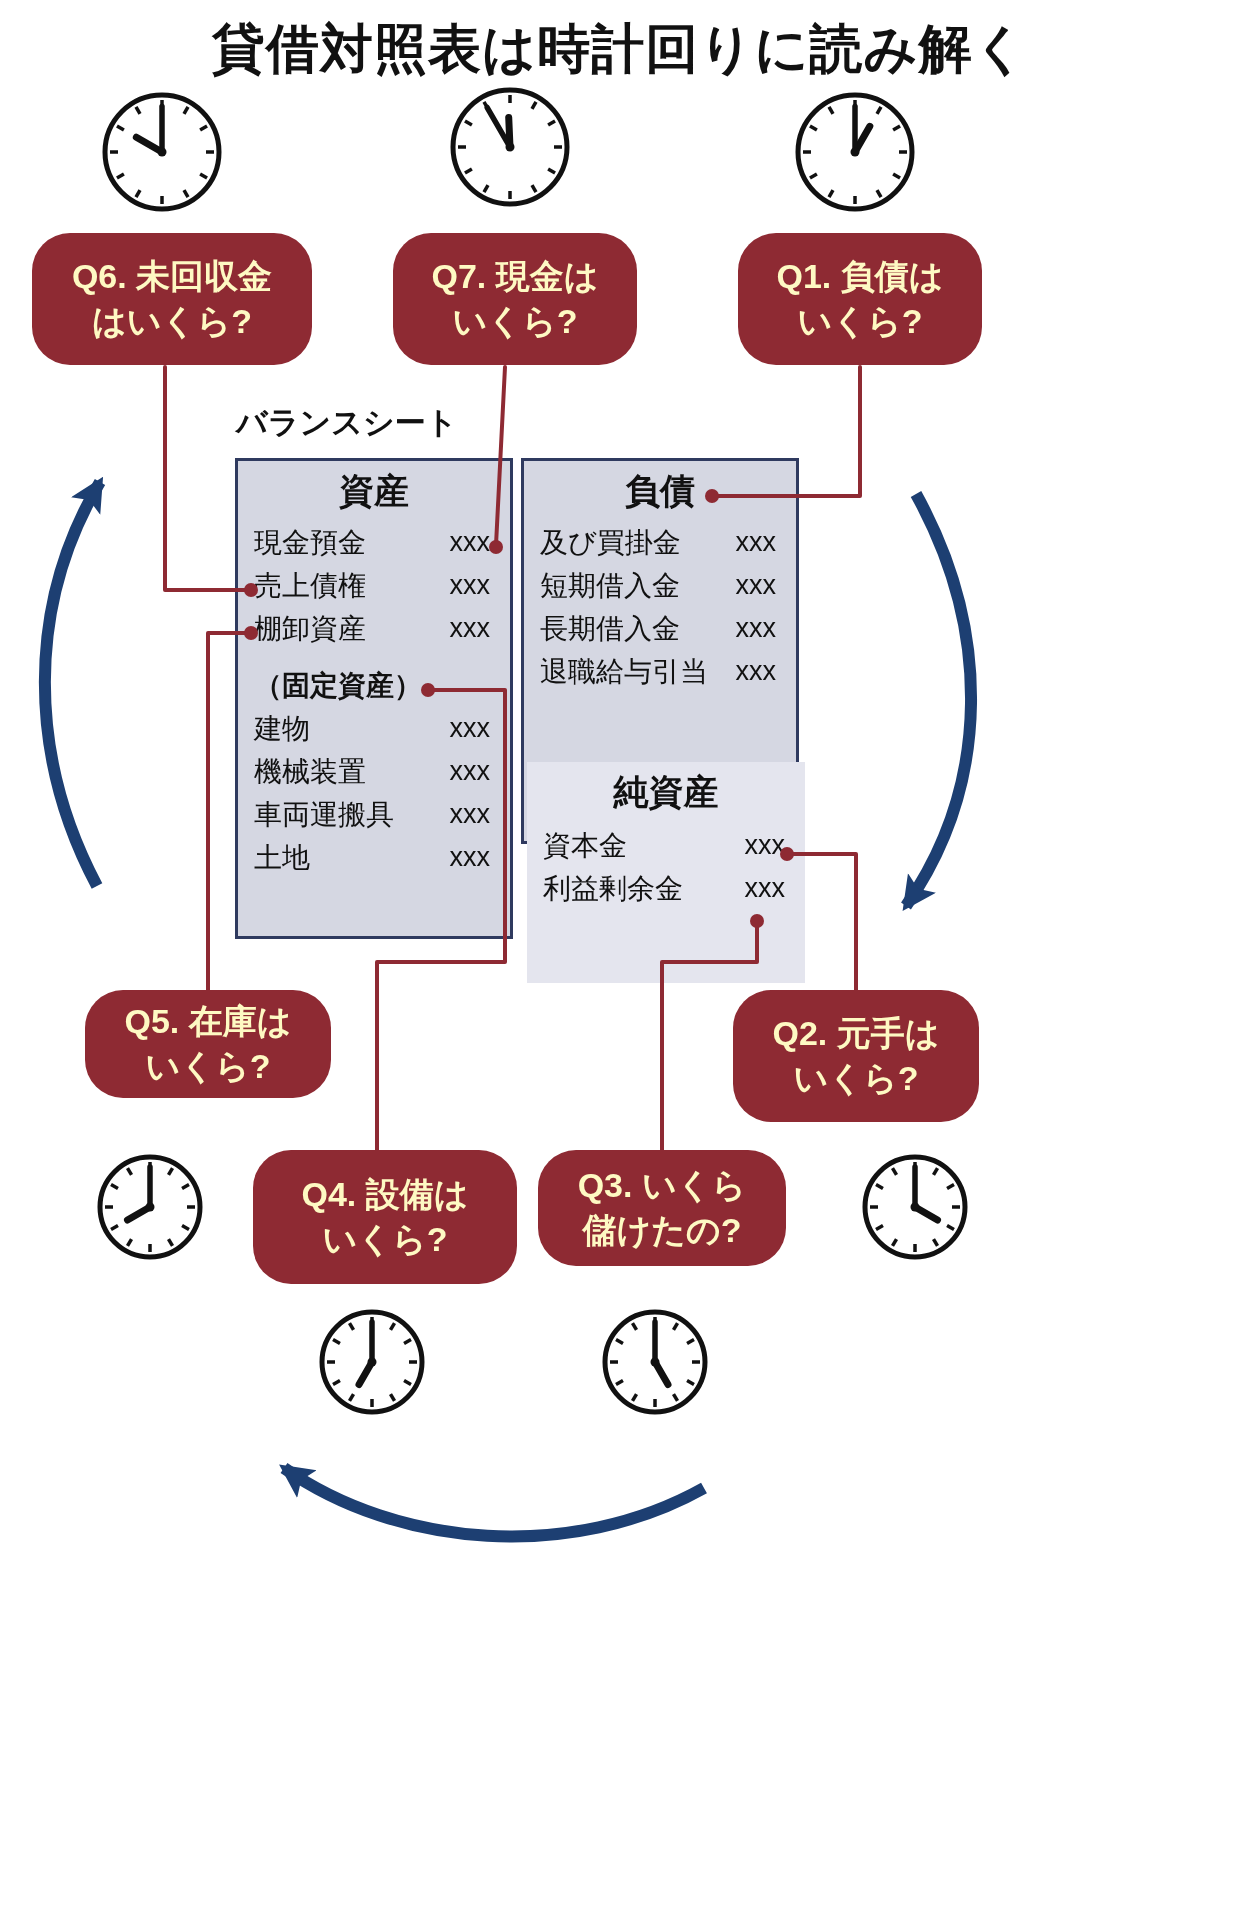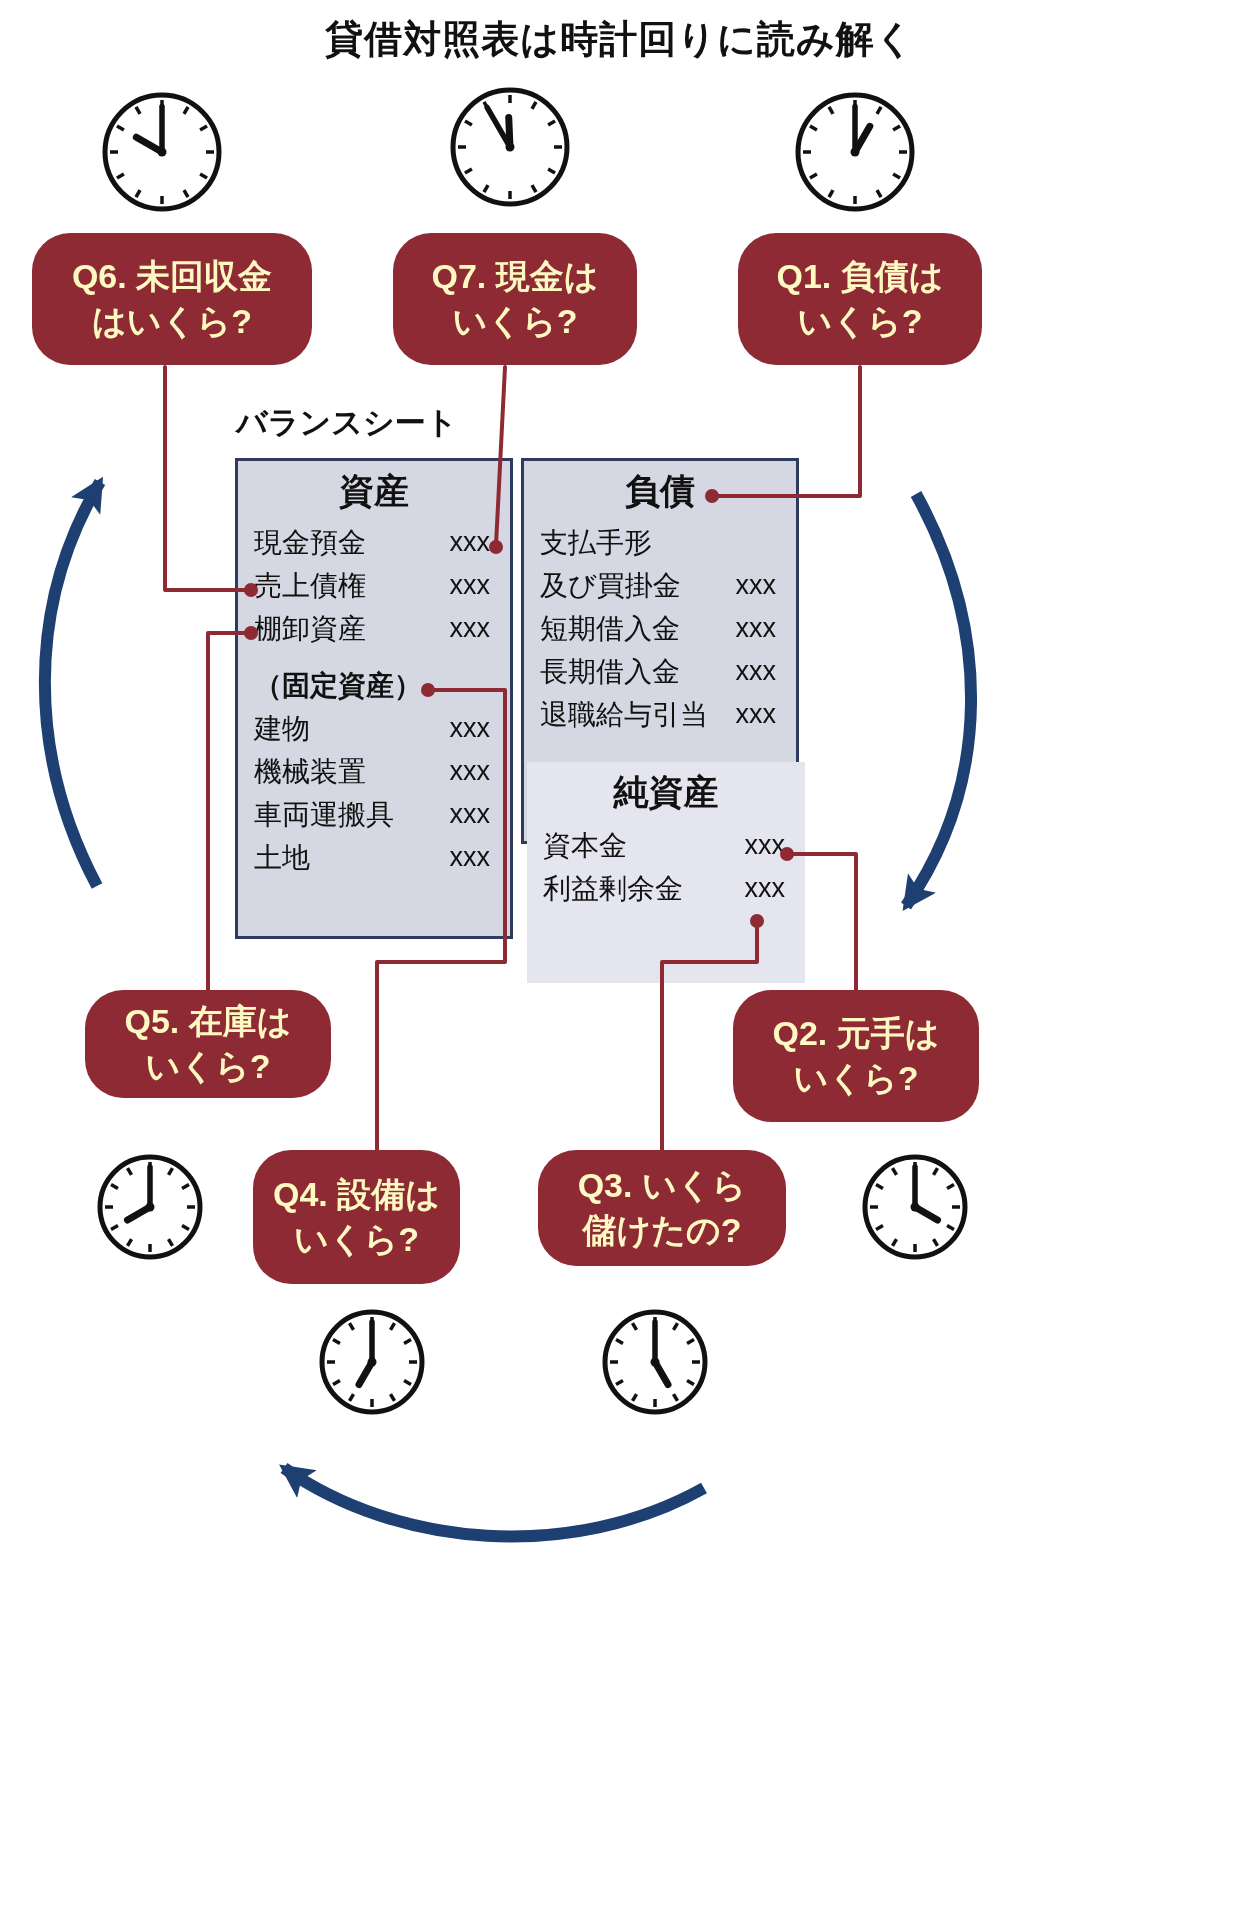--- a/index.html
+++ b/index.html
@@ -23,21 +23,21 @@
     height:1926px;
     background:#ffffff;
     overflow:hidden;
   }
   #title{
     position:absolute;
     top:14px;
     left:0;
     width:100%;
     text-align:center;
-    font-size:38px;
+    font-size:53px;
     font-weight:700;
     letter-spacing:1px;
     color:var(--ink);
   }
   #diagram-svg{
     position:absolute;
     left:0;top:0;
     width:1240px;height:1926px;
     z-index:2;
     pointer-events:none;
@@ -62,21 +62,21 @@
     font-size:34px;
     font-weight:700;
     line-height:1.32;
     text-align:center;
   }
   #bubble-q6{left:32px;  top:233px; width:280px; height:132px;}
   #bubble-q7{left:393px; top:233px; width:244px; height:132px;}
   #bubble-q1{left:738px; top:233px; width:244px; height:132px;}
   #bubble-q5{left:85px;  top:990px; width:246px; height:108px;}
   #bubble-q2{left:733px; top:990px; width:246px; height:132px;}
-  #bubble-q4{left:253px; top:1150px; width:207px; height:134px;}
+  #bubble-q4{left:253px; top:1150px; width:264px; height:134px;}
   #bubble-q3{left:538px; top:1150px; width:248px; height:116px;}
 
   #sheet-label{
     position:absolute;
     left:236px; top:402px;
     font-size:31px;
     font-weight:700;
     z-index:1;
   }
   .panel{
@@ -360,24 +360,20 @@
         <span class="item-name">土地</span>
         <span class="item-value">xxx</span>
       </div>
     </div>
   </div>
 
   <div class="panel" id="liabilities-panel">
     <div class="panel-header">負債</div>
     <div class="rows">
       <div class="bs-row">
-        <span class="item-name">支払手形</span>
-        <span class="item-value"></span>
-      </div>
-      <div class="bs-row">
         <span class="item-name">及び買掛金</span>
         <span class="item-value">xxx</span>
       </div>
       <div class="bs-row">
         <span class="item-name">短期借入金</span>
         <span class="item-value">xxx</span>
       </div>
       <div class="bs-row">
         <span class="item-name">長期借入金</span>
         <span class="item-value">xxx</span>

